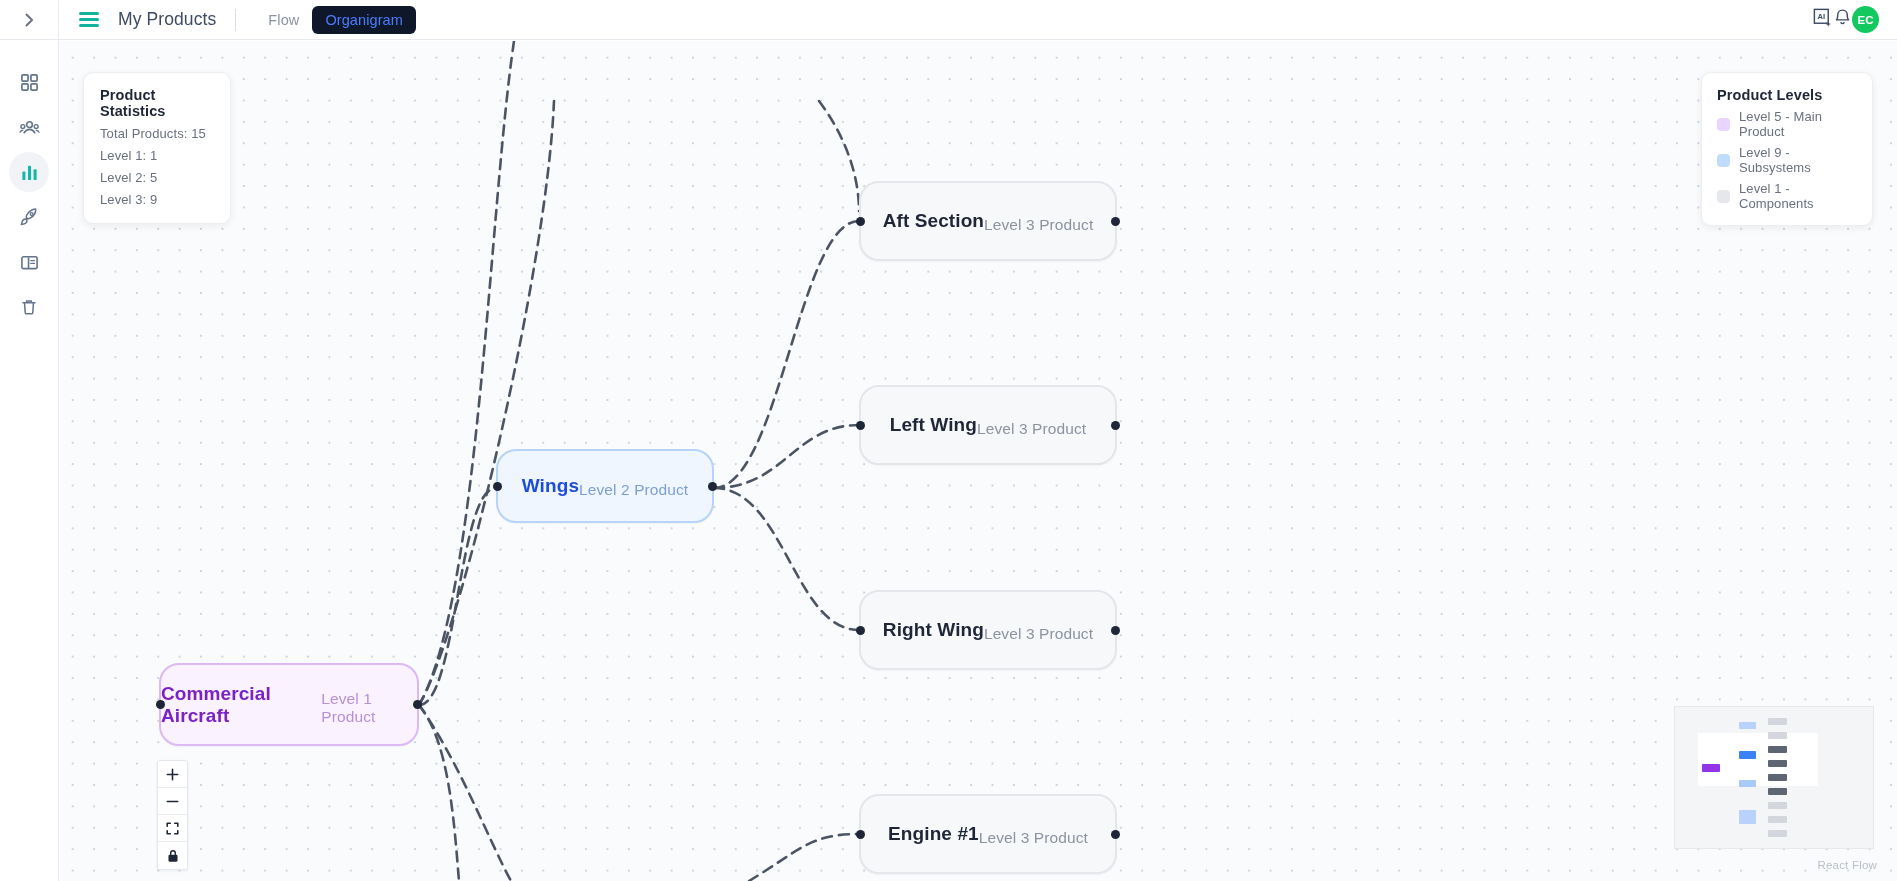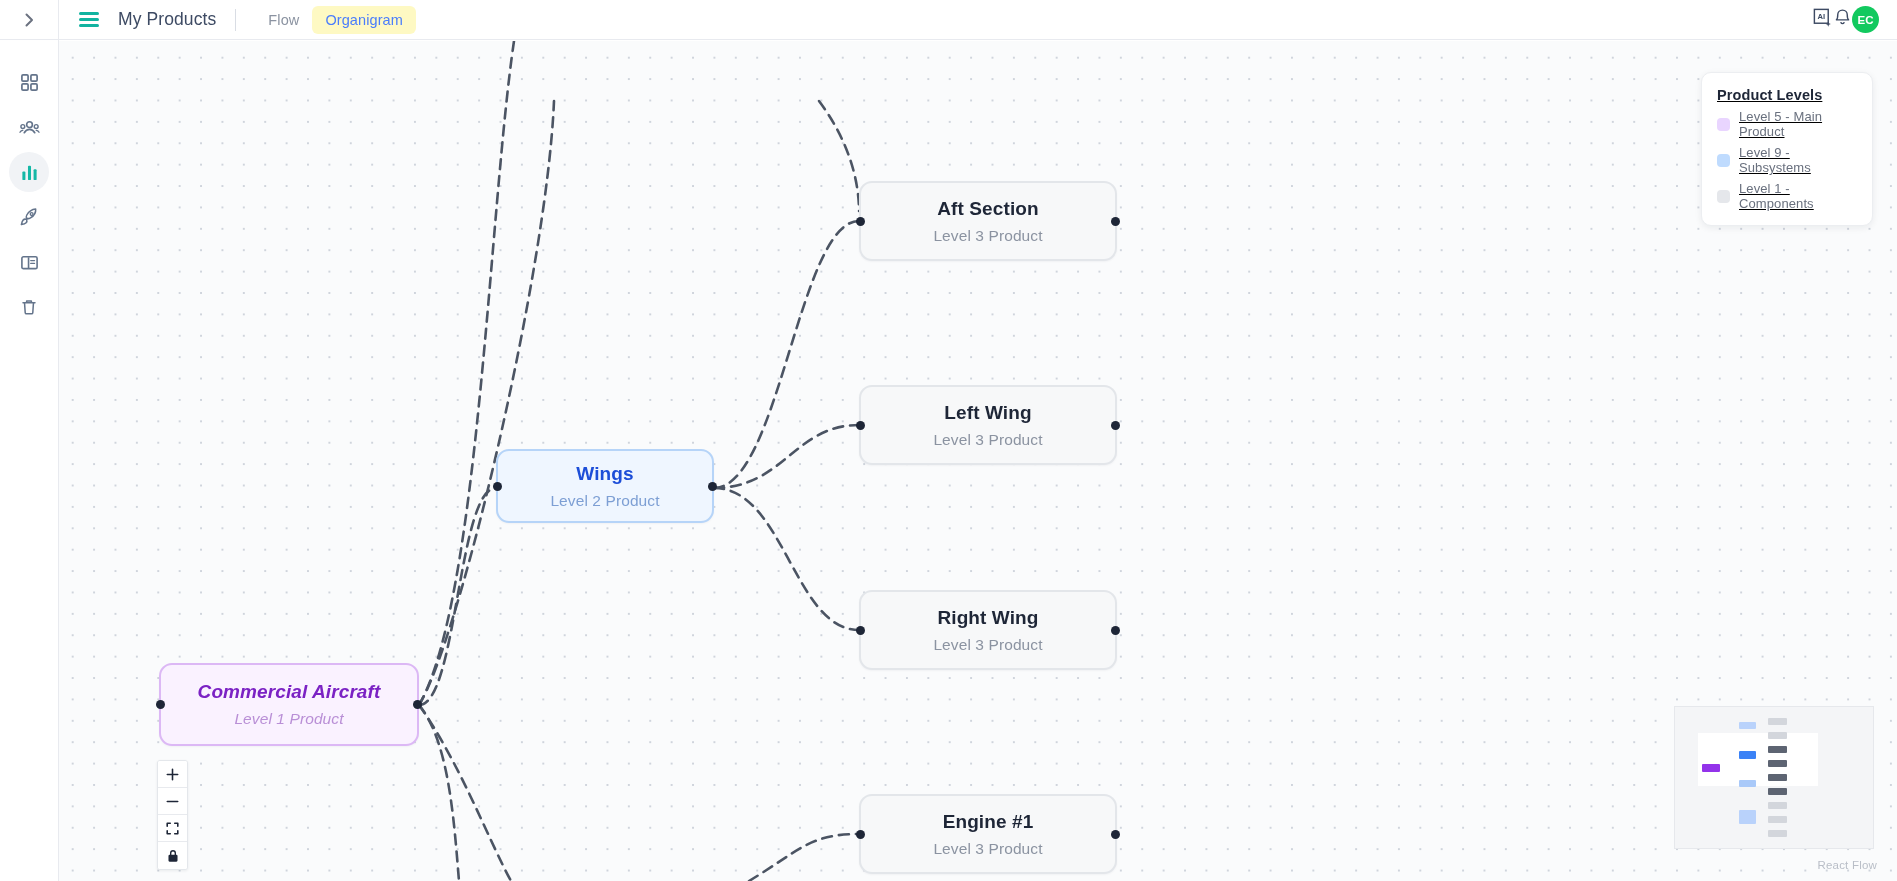--- a/index.html
+++ b/index.html
@@ -41,48 +41,48 @@
             justify-content: space-between; cursor: pointer; }
   .burger i { display: block; height: 2.6px; background: #11b3a0; border-radius: 2px; }
   .app-title {
     margin-left: 19px; font-size: 17.5px; color: #3d4a63; letter-spacing: .1px;
   }
   .vsep { width: 1px; height: 22px; background: #d9dde4; margin: 0 19px; }
   .tab {
     font-size: 14.5px; color: #8b93a1; padding: 6px 13px; border-radius: 6px;
     cursor: pointer; letter-spacing: .1px;
   }
-  .tab.active { background: #fef9c3; color: #4a7dfc; }
+  .tab.active { background: #0f172a; color: #4a7dfc; }
   .topbar-right { margin-left: auto; display: flex; align-items: center; }
   .avatar {
     width: 27px; height: 27px; border-radius: 50%; background: #12c95f;
     color: #fff; font-size: 11.5px; font-weight: bold;
     display: flex; align-items: center; justify-content: center; cursor: pointer;
   }
 
   
   .canvas {
     position: absolute; left: 59px; top: 41px; right: 0; bottom: 0;
     background-color: #fafbfc;
     background-image: radial-gradient(#cfd4dc 1.05px, transparent 1.05px);
     background-size: 21.4px 21.4px;
     background-position: 3px 6px;
     overflow: hidden;
   }
   .edges { position: absolute; left: 0; top: 0; width: 100%; height: 100%; }
 
   
   .node {
-    position: absolute; border-radius: 13px;
-    display: flex; flex-direction: column; align-items: center; justify-content: center;
+    position: absolute; border-radius: 20px;
+    display: flex; flex-direction: row; align-items: center; justify-content: center;
     cursor: grab; box-shadow: 0 1px 2px rgba(16,24,40,.04);
   }
   .node .nm { font-size: 19px; font-weight: bold; letter-spacing: .1px; }
   .node .sub { font-size: 15.5px; margin-top: 7px; letter-spacing: .1px; }
-  .lvl1 { background: #faf2ff; border: 2px solid #dcb8f5; font-style: italic; }
+  .lvl1 { background: #faf2ff; border: 2px solid #dcb8f5; }
   .lvl1 .nm { color: #7b22c4; }
   .lvl1 .sub { color: #b98fd6; }
   .lvl2 { background: #eff6ff; border: 2px solid #b6d4f8; }
   .lvl2 .nm { color: #1d4ed8; }
   .lvl2 .sub { color: #7d9fd4; }
   .lvl3 { background: #f7f8f9; border: 2px solid #e3e6ea; }
   .lvl3 .nm { color: #1e2637; }
   .lvl3 .sub { color: #8b93a1; }
   .handle {
     position: absolute; width: 9px; height: 9px; border-radius: 50%;
@@ -270,22 +270,29 @@
       <span class="handle r"></span>
     </div>
 
     <div class="node lvl3" style="left:800px; top:753px; width:258px; height:80px;">
       <span class="handle l"></span>
       <div class="nm">Engine #1</div>
       <div class="sub">Level 3 Product</div>
       <span class="handle r"></span>
     </div>
 
-
-    <div class="panel" style="right:24px; top:31px; width:172px; padding:14px 15px 14px;text-decoration:underline;">
+    <div class="panel" style="left:24px; top:31px; width:148px; padding:14px 16px 16px;">
+      <h4>Product Statistics</h4>
+      <div class="stat-line">Total Products: 15</div>
+      <div class="stat-line">Level 1: 1</div>
+      <div class="stat-line">Level 2: 5</div>
+      <div class="stat-line">Level 3: 9</div>
+    </div>
+
+    <div class="panel" style="right:24px; top:31px; width:172px; padding:14px 15px 14px;">
       <h4>Product Levels</h4>
       <div class="legend-row">
         <span class="swatch" style="background:#e9d5ff;"></span>
         <span>Level 5 - Main Product</span>
       </div>
       <div class="legend-row">
         <span class="swatch" style="background:#bfdbfe;"></span>
         <span>Level 9 - Subsystems</span>
       </div>
       <div class="legend-row">

